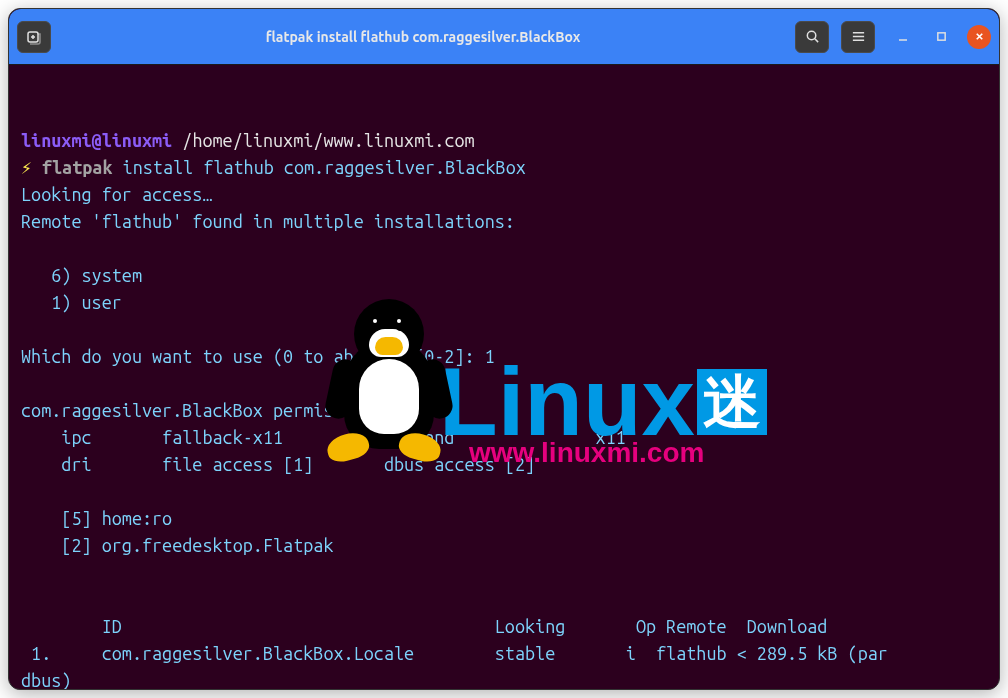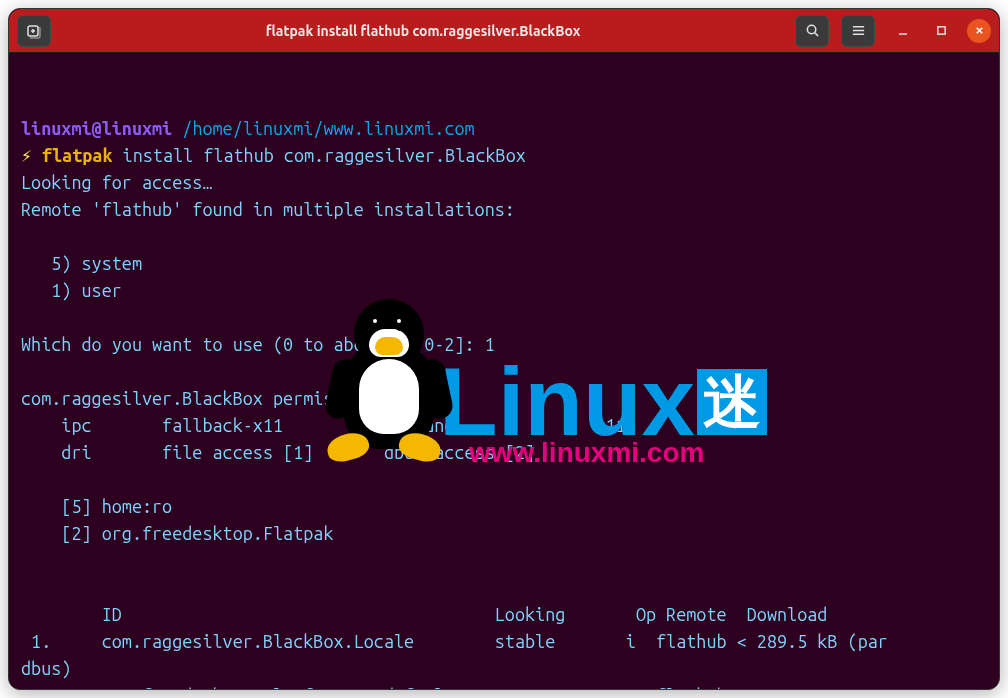--- a/index.html
+++ b/index.html
@@ -21,22 +21,22 @@
       left: 8px;
       width: 992px;
       height: 682px;
       background: #2c001e;
       border-radius: 12px;
       overflow: hidden;
       box-shadow: 0 4px 20px rgba(0,0,0,0.3);
       border: 1px solid #333;
     }
     .titlebar {
-      height: 44px;
-      background: #b91c1c;
+      height: 56px;
+      background: #3b82f6;
       display: flex;
       align-items: center;
       padding: 4px 8px;
       border-bottom: 1px solid #1a1a1a;
       border-radius: 12px 12px 0 0;
     }
     .titlebar-left {
       display: flex;
       align-items: center;
       gap: 8px;
@@ -105,23 +105,23 @@
     .terminal {
       padding: 8px 12px;
       color: #e8e8e8;
       font-size: 18px;
       line-height: 27px;
       white-space: pre;
       font-family: "Ubuntu Mono", "DejaVu Sans Mono", monospace;
       position: relative;
     }
     .prompt-user { color: #8b5cf6; font-weight: bold; }
-    .prompt-path { color: #0ea5e9; }
+    .prompt-path { color: #e5e5e5; }
     .lightning { color: #fce94f; }
-    .cmd-name { color: #eab308; font-weight: bold; }
+    .cmd-name { color: #a3a3a3; font-weight: bold; }
     .plain { color: #7dd3fc; }
     .watermark {
       position: absolute;
       top: 290px;
       left: 310px;
       pointer-events: none;
       display: flex;
       align-items: flex-end;
       z-index: 10;
     }
@@ -295,21 +295,21 @@
     </div>
   </div>
 
   <div class="terminal">
 <span> </span>
 <span class="prompt-user">linuxmi@linuxmi</span> <span class="prompt-path">/home/linuxmi/www.linuxmi.com</span>
 <span class="lightning">⚡</span> <span class="cmd-name">flatpak</span> <span class="plain">install flathub com.raggesilver.BlackBox</span>
 <span class="plain">Looking for access…</span>
 <span class="plain">Remote 'flathub' found in multiple installations:</span>
 
-<span class="plain">   5) system</span>
+<span class="plain">   6) system</span>
 <span class="plain">   1) user</span>
 
 <span class="plain">Which do you want to use (0 to abort)? [0-2]: 1</span>
 
 <span class="plain">com.raggesilver.BlackBox permissions:</span>
 <span class="plain">    ipc       fallback-x11          wayland              x11</span>
 <span class="plain">    dri       file access [1]       dbus access [2]</span>
 
 <span class="plain">    [5] home:ro</span>
 <span class="plain">    [2] org.freedesktop.Flatpak</span>

